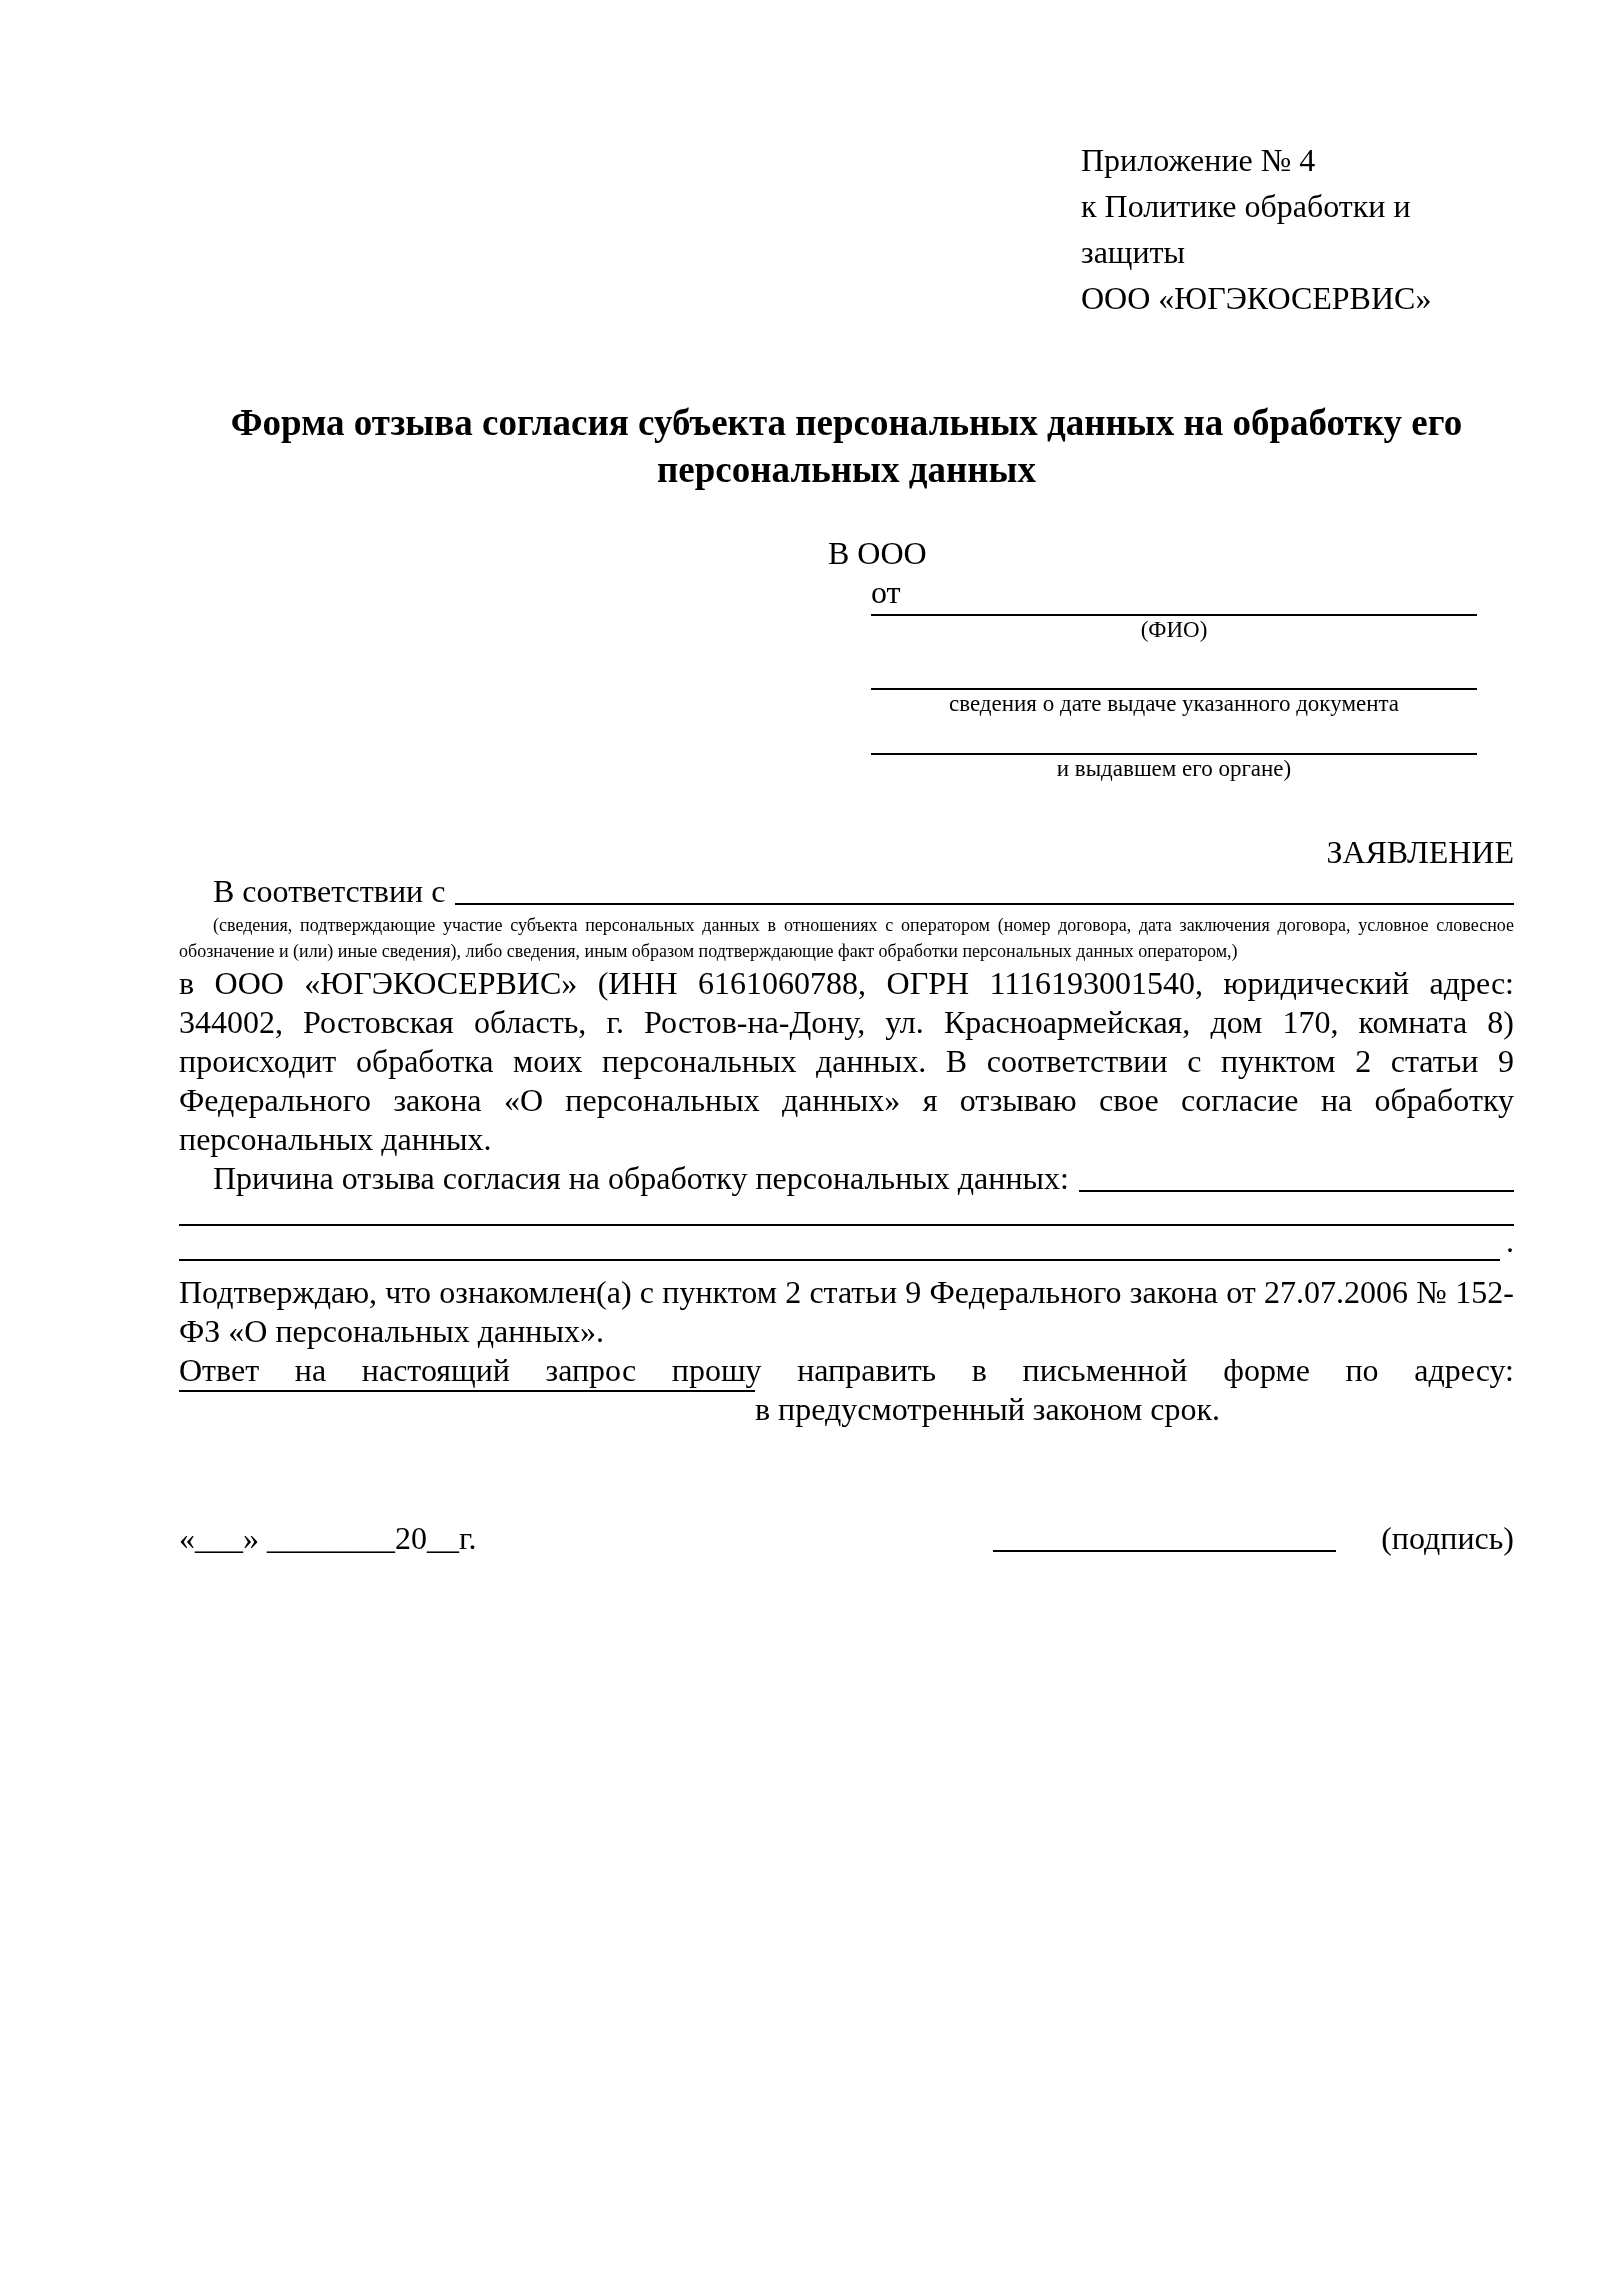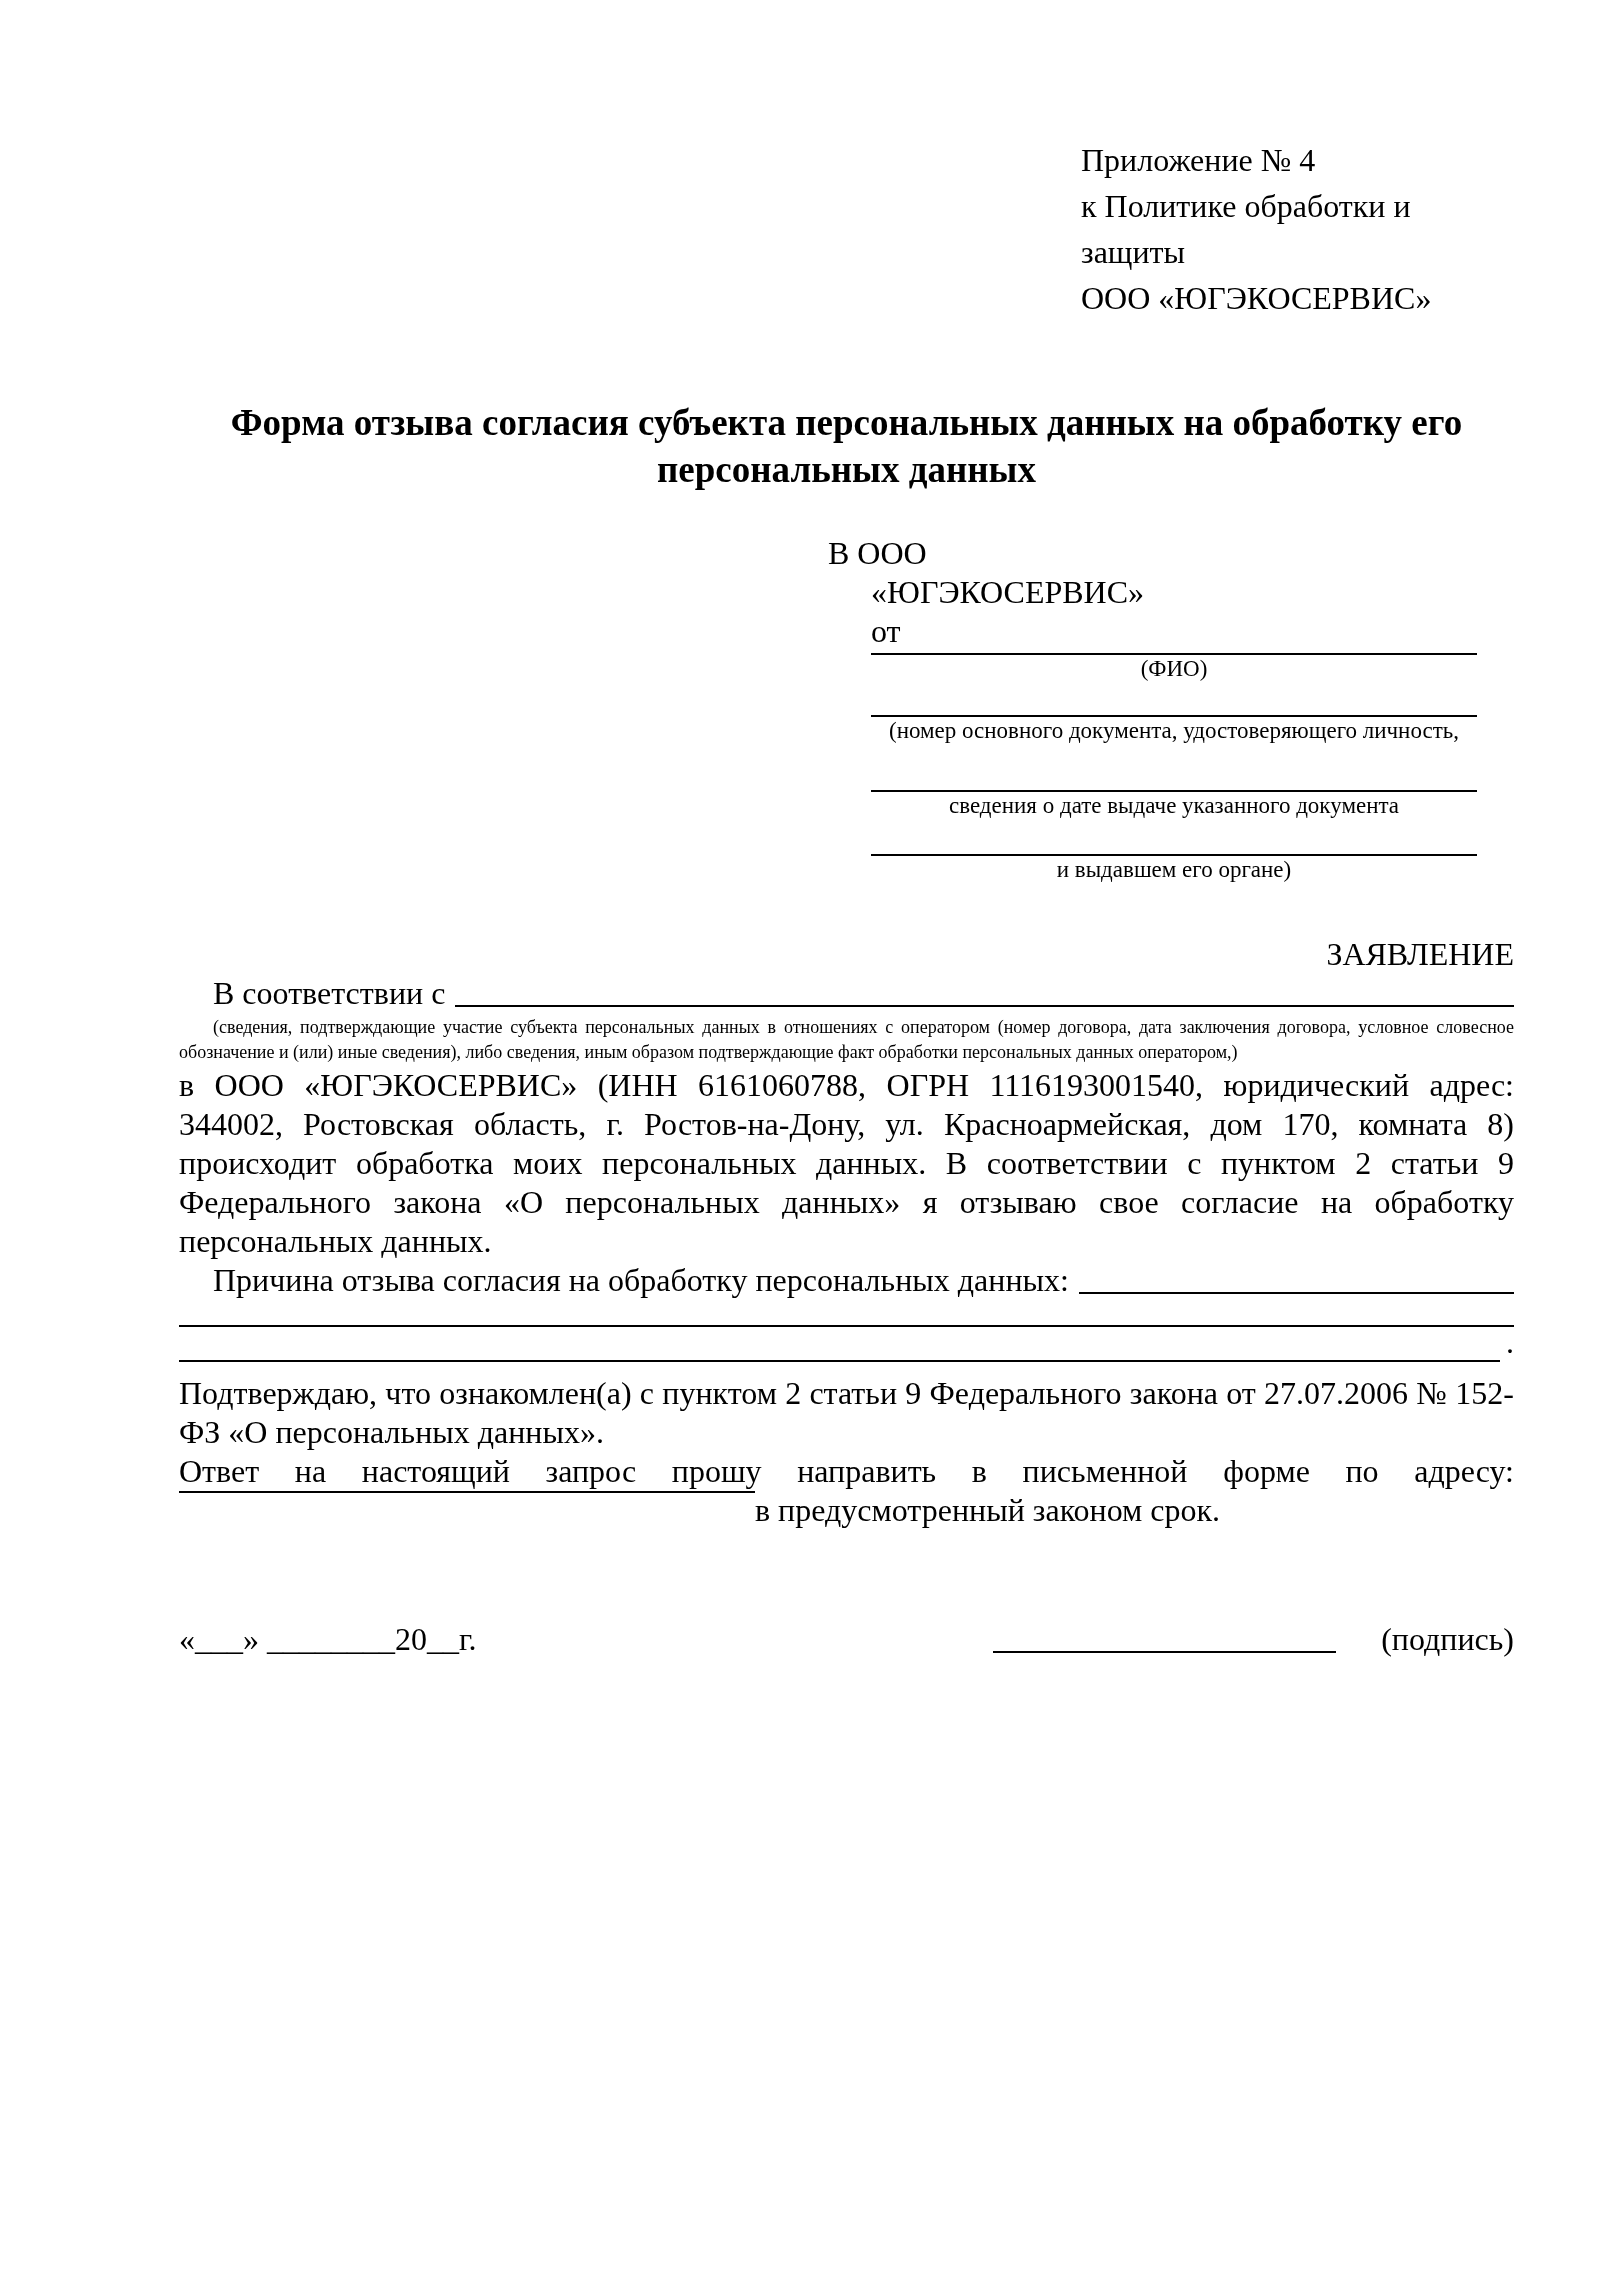--- a/index.html
+++ b/index.html
@@ -122,32 +122,27 @@
     <div class="appendix">
       <div>Приложение № 4</div>
       <div>к Политике обработки и защиты</div>
       <div>ООО «ЮГЭКОСЕРВИС»</div>
     </div>
 
     <div class="doc-title">Форма отзыва согласия субъекта персональных данных на обработку его персональных данных</div>
 
     <div class="addressee">
       <div>В ООО</div>
-      <div class="addr-ind">«ЮГЭКОСЕРВИС»</div>
       <div class="addr-ind">от</div>
 
       <div class="blank-group">
         <div class="bl bl-0"></div>
         <div class="caption">(ФИО)</div>
       </div>
 
-      <div class="blank-group">
-        <div class="bl bl-1"></div>
-        <div class="caption">(номер основного документа, удостоверяющего личность,</div>
-      </div>
 
       <div class="blank-group">
         <div class="bl bl-2"></div>
         <div class="caption">сведения о дате выдаче указанного документа</div>
       </div>
 
       <div class="blank-group">
         <div class="bl bl-3"></div>
         <div class="caption">и выдавшем его органе)</div>
       </div>

